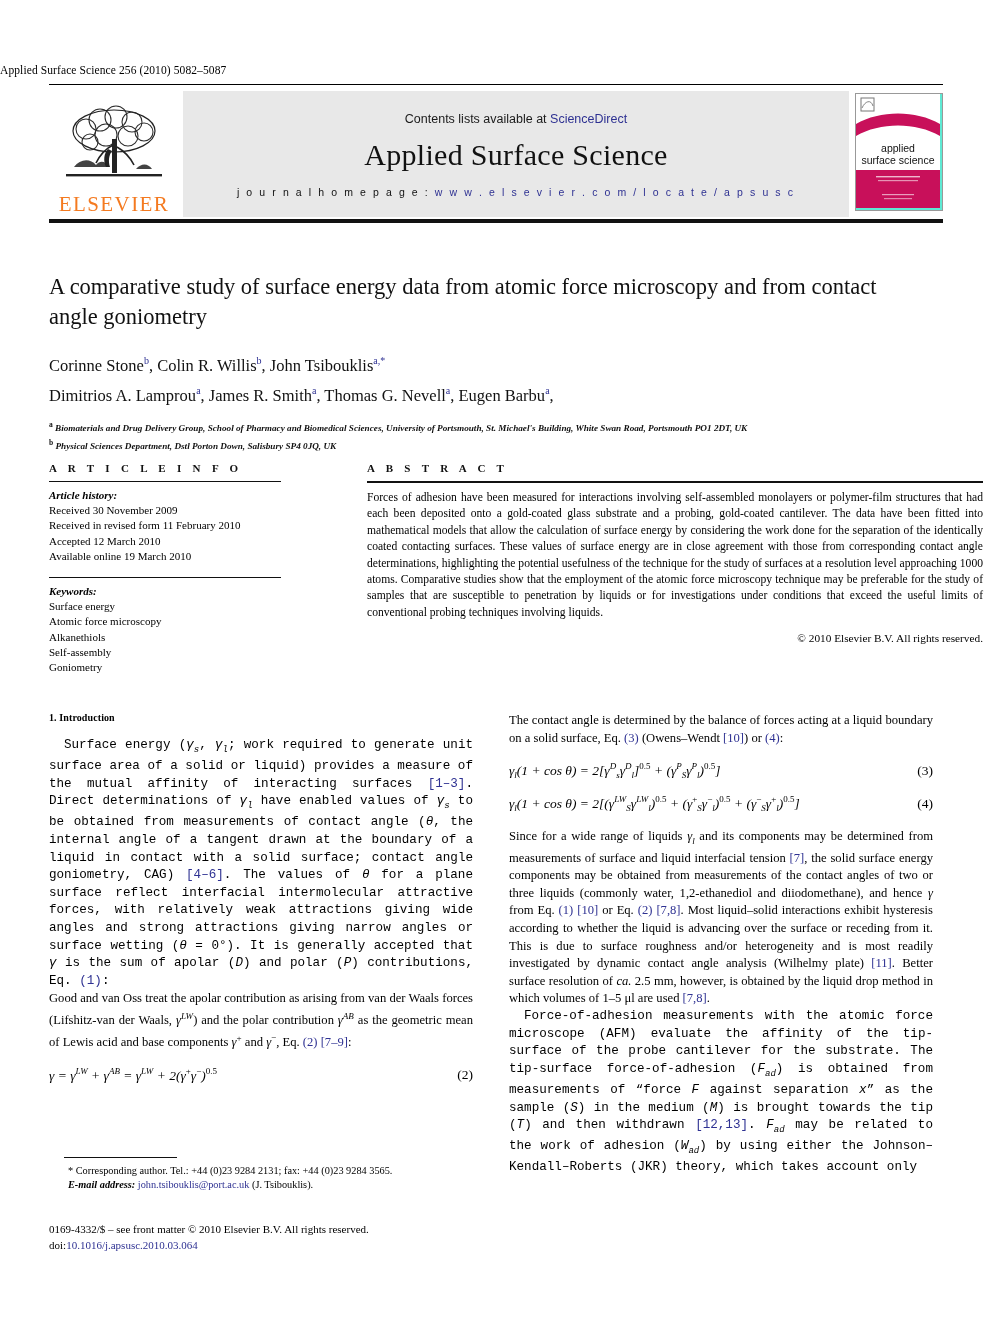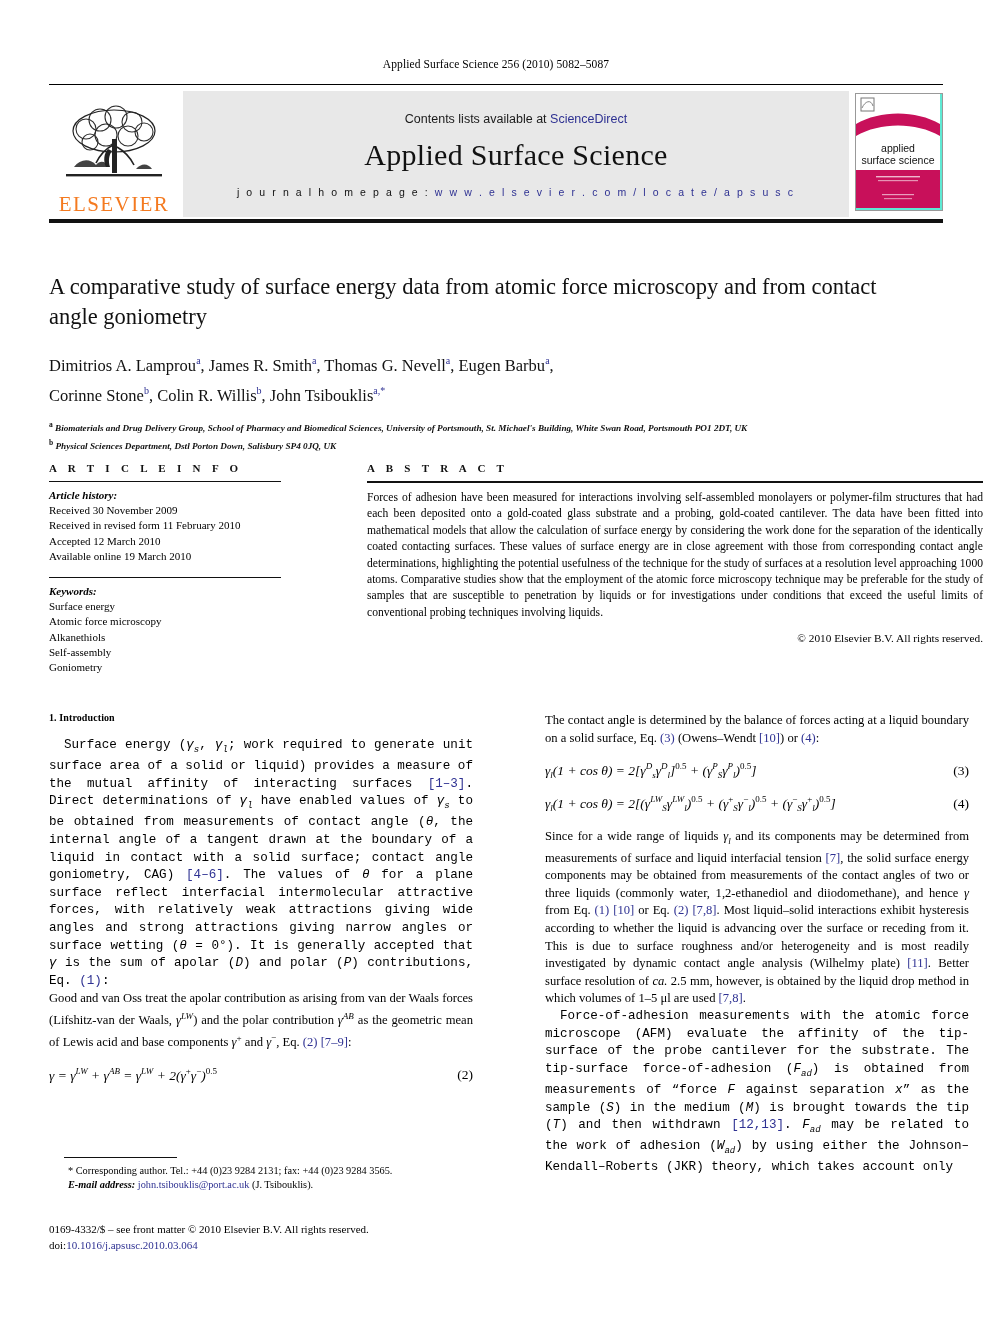--- a/index.html
+++ b/index.html
@@ -16,24 +16,23 @@
     width: 992px;
     height: 1323px;
     margin: 0 auto;
     background: #fff;
     overflow: hidden;
   }
 
   
   .runhead {
     position: absolute;
-    top: 58px;
+    top: 64px;
     left: 0;
     width: 992px;
-    text-align: center;
     font-size: 11.5px;
     letter-spacing: .1px;
   }
 
   
   .masthead {
     position: absolute;
     top: 84px;
     left: 49px;
     width: 894px;
@@ -161,21 +160,21 @@
     padding-top: 7px;
     font-size: 11.6px;
     line-height: 16.4px;
     text-align: justify;
   }
   .abs-copy { text-align: right; margin-top: 11px; font-size: 11.3px; }
 
   
   .body-cols { position:absolute; top:712px; left:49px; width:894px; display:flex; }
   .bcol { width: 424px; flex: 0 0 424px; }
-  .bcol.right { margin-left: 72px; }
+  .bcol.right { margin-left: 36px; }
   .h2 {
     font-weight: bold;
     font-size: 10px;
     margin: 0 0 14px 0;
     letter-spacing: .1px;
   }
   p.para {
     margin: 0;
     font-size: 12.6px;
     line-height: 17.6px;
@@ -295,22 +294,22 @@
         </svg>
       </div>
 
     </div>
     <div class="masthead-rule"></div>
   </div>
 
   <div class="title-block">
     <h1 class="art-title">A comparative study of surface energy data from atomic force microscopy and from contact angle goniometry</h1>
     <div class="authors">
+      <div>Corinne Stone<sup>b</sup>, Colin R. Willis<sup>b</sup>, John Tsibouklis<sup>a,*</sup></div>
       <div>Dimitrios A. Lamprou<sup>a</sup>, James R. Smith<sup>a</sup>, Thomas G. Nevell<sup>a</sup>, Eugen Barbu<sup>a</sup>,</div>
-      <div>Corinne Stone<sup>b</sup>, Colin R. Willis<sup>b</sup>, John Tsibouklis<sup>a,*</sup></div>
     </div>
     <div class="affil">
       <div><sup>a</sup> Biomaterials and Drug Delivery Group, School of Pharmacy and Biomedical Sciences, University of Portsmouth, St. Michael's Building, White Swan Road, Portsmouth PO1 2DT, UK</div>
       <div><sup>b</sup> Physical Sciences Department, Dstl Porton Down, Salisbury SP4 0JQ, UK</div>
     </div>
   </div>
 
   <div class="infoabs">
 
     <div class="col-info">

